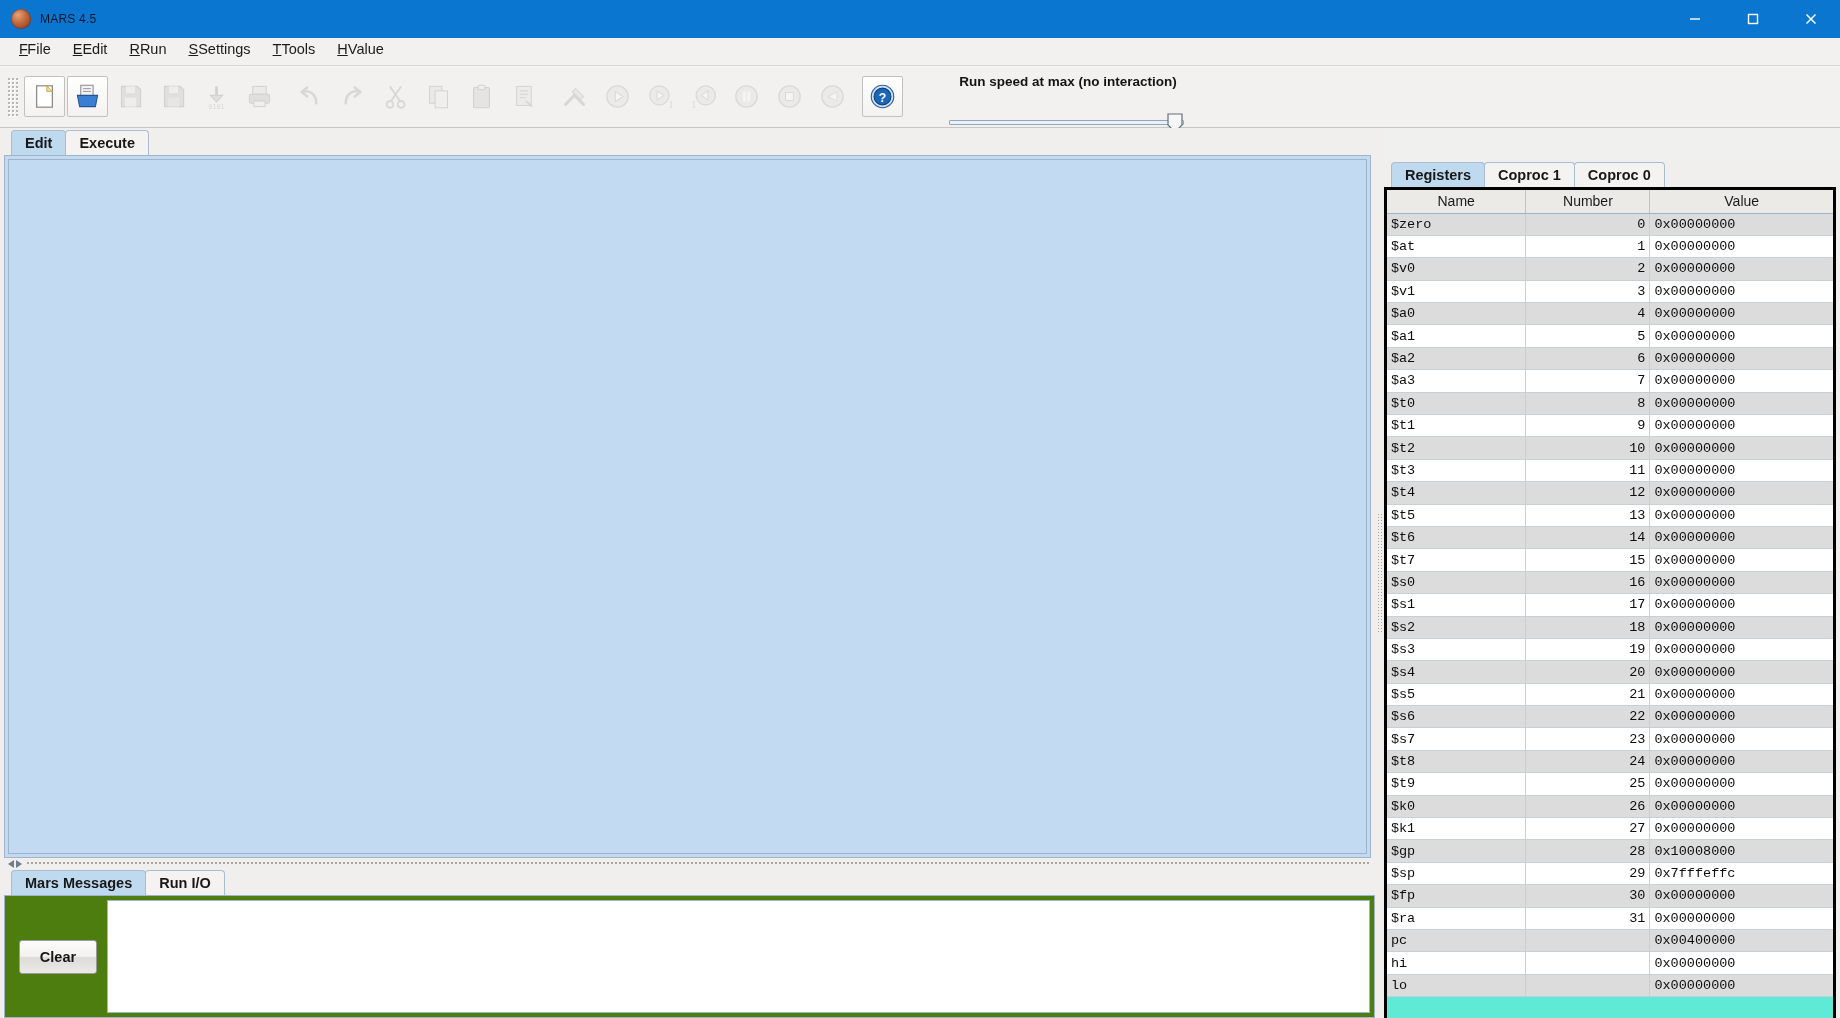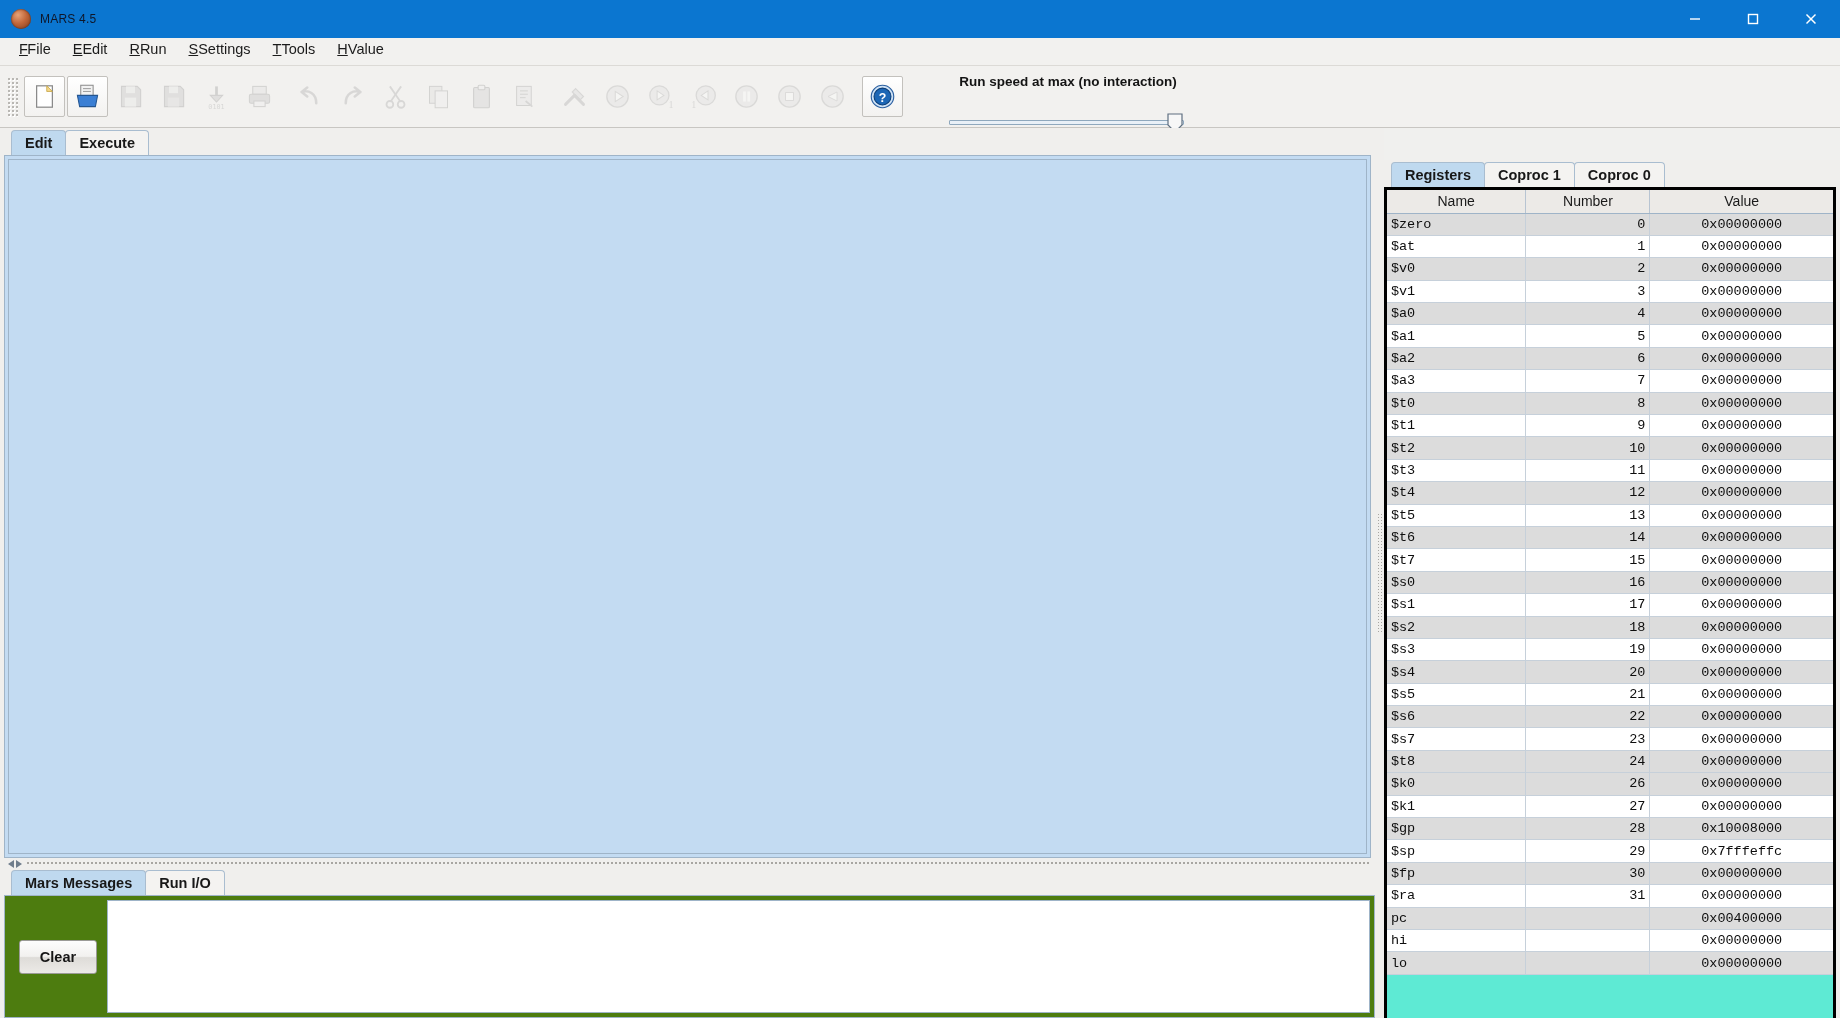--- a/index.html
+++ b/index.html
@@ -272,21 +272,21 @@
     border-bottom: 1px solid #c6d0da;
     padding: 0 4px;
     white-space: nowrap;
     overflow: hidden;
   }
   #reg-table td:last-child { border-right: none; }
   #reg-table tr.odd td { background: #dcdcdc; }
   #reg-table tr.even td { background: #ffffff; }
   .c-name { text-align: left; width: 139px; }
   .c-num  { text-align: right; width: 124px; }
-  .c-val  { text-align: center; }
+  .c-val  { text-align: left; }
 </style>
 </head>
 <body>
 
 <div id="titlebar">
   <div id="title-icon"></div>
   <div id="title-text">MARS 4.5</div>
   <div id="winbtns">
     <div class="winbtn min">
       <svg width="14" height="14" viewBox="0 0 14 14">
@@ -677,20 +677,25 @@
             <tr class="even">
               <td class="c-name">$s7</td>
               <td class="c-num">23</td>
               <td class="c-val">0x00000000</td>
             </tr>
             <tr class="odd">
               <td class="c-name">$t8</td>
               <td class="c-num">24</td>
               <td class="c-val">0x00000000</td>
             </tr>
+            <tr class="even">
+              <td class="c-name">$t9</td>
+              <td class="c-num">25</td>
+              <td class="c-val">0x00000000</td>
+            </tr>
             <tr class="odd">
               <td class="c-name">$k0</td>
               <td class="c-num">26</td>
               <td class="c-val">0x00000000</td>
             </tr>
             <tr class="even">
               <td class="c-name">$k1</td>
               <td class="c-num">27</td>
               <td class="c-val">0x00000000</td>
             </tr>

